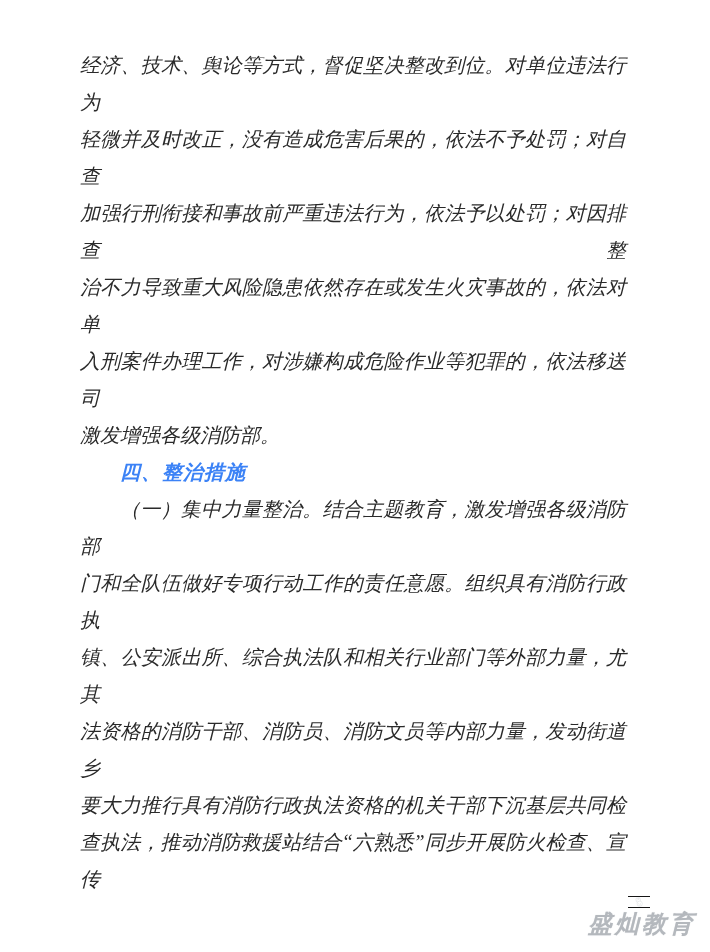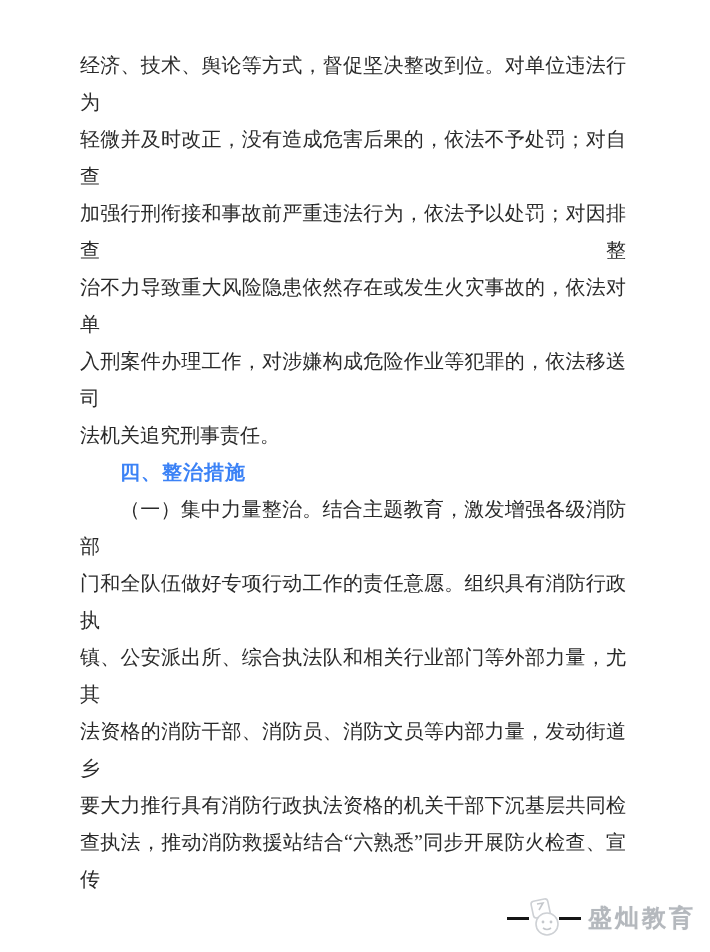--- a/index.html
+++ b/index.html
@@ -4,20 +4,21 @@
 <style>
   html,body{margin:0;padding:0;background:#ffffff;}
   .page{
     position:relative;
     width:710px;
     height:952px;
     background:#ffffff;
     overflow:hidden;
     font-family:"Liberation Serif","DejaVu Serif",serif;
     color:#2a2a2a;
+    font-style:italic;
   }
   .doc-body{
     position:absolute;
     left:80px;
     top:47px;
     width:546px;
     font-size:20px;
     line-height:37px;
   }
   .line{
@@ -34,20 +35,21 @@
     letter-spacing:1px;
   }
   .lead{ }
   .watermark{
     position:absolute;
     right:14px;
     bottom:12px;
     height:44px;
     display:flex;
     align-items:center;
+    flex-direction:column;
   }
   .wm-dash{
     width:22px;
     height:3px;
     background:#161616;
     display:inline-block;
   }
   .wm-logo{
     width:38px;
     height:44px;
@@ -68,21 +70,21 @@
 <body>
 
 <div class="page">
 
   <div class="doc-body">
       <div class="line justify">经济、技术、舆论等方式，督促坚决整改到位。对单位违法行为</div>
       <div class="line justify">轻微并及时改正，没有造成危害后果的，依法不予处罚；对自查</div>
       <div class="line justify">加强行刑衔接和事故前严重违法行为，依法予以处罚；对因排查整</div>
       <div class="line justify">治不力导致重大风险隐患依然存在或发生火灾事故的，依法对单</div>
       <div class="line justify">入刑案件办理工作，对涉嫌构成危险作业等犯罪的，依法移送司</div>
-      <div class="line">法机关追究刑事责任。</div>
+      <div class="line">激发增强各级消防部。</div>
       <div class="line indent bold">四、整治措施</div>
       <div class="line justify indent"><span class="lead">（一）集中力量整治。</span>结合主题教育，激发增强各级消防部</div>
       <div class="line justify">门和全队伍做好专项行动工作的责任意愿。组织具有消防行政执</div>
       <div class="line justify">镇、公安派出所、综合执法队和相关行业部门等外部力量，尤其</div>
       <div class="line justify">法资格的消防干部、消防员、消防文员等内部力量，发动街道乡</div>
       <div class="line justify">要大力推行具有消防行政执法资格的机关干部下沉基层共同检</div>
       <div class="line justify">查执法，推动消防救援站结合“六熟悉”同步开展防火检查、宣传</div>
     </div>
 
   <div class="watermark">

